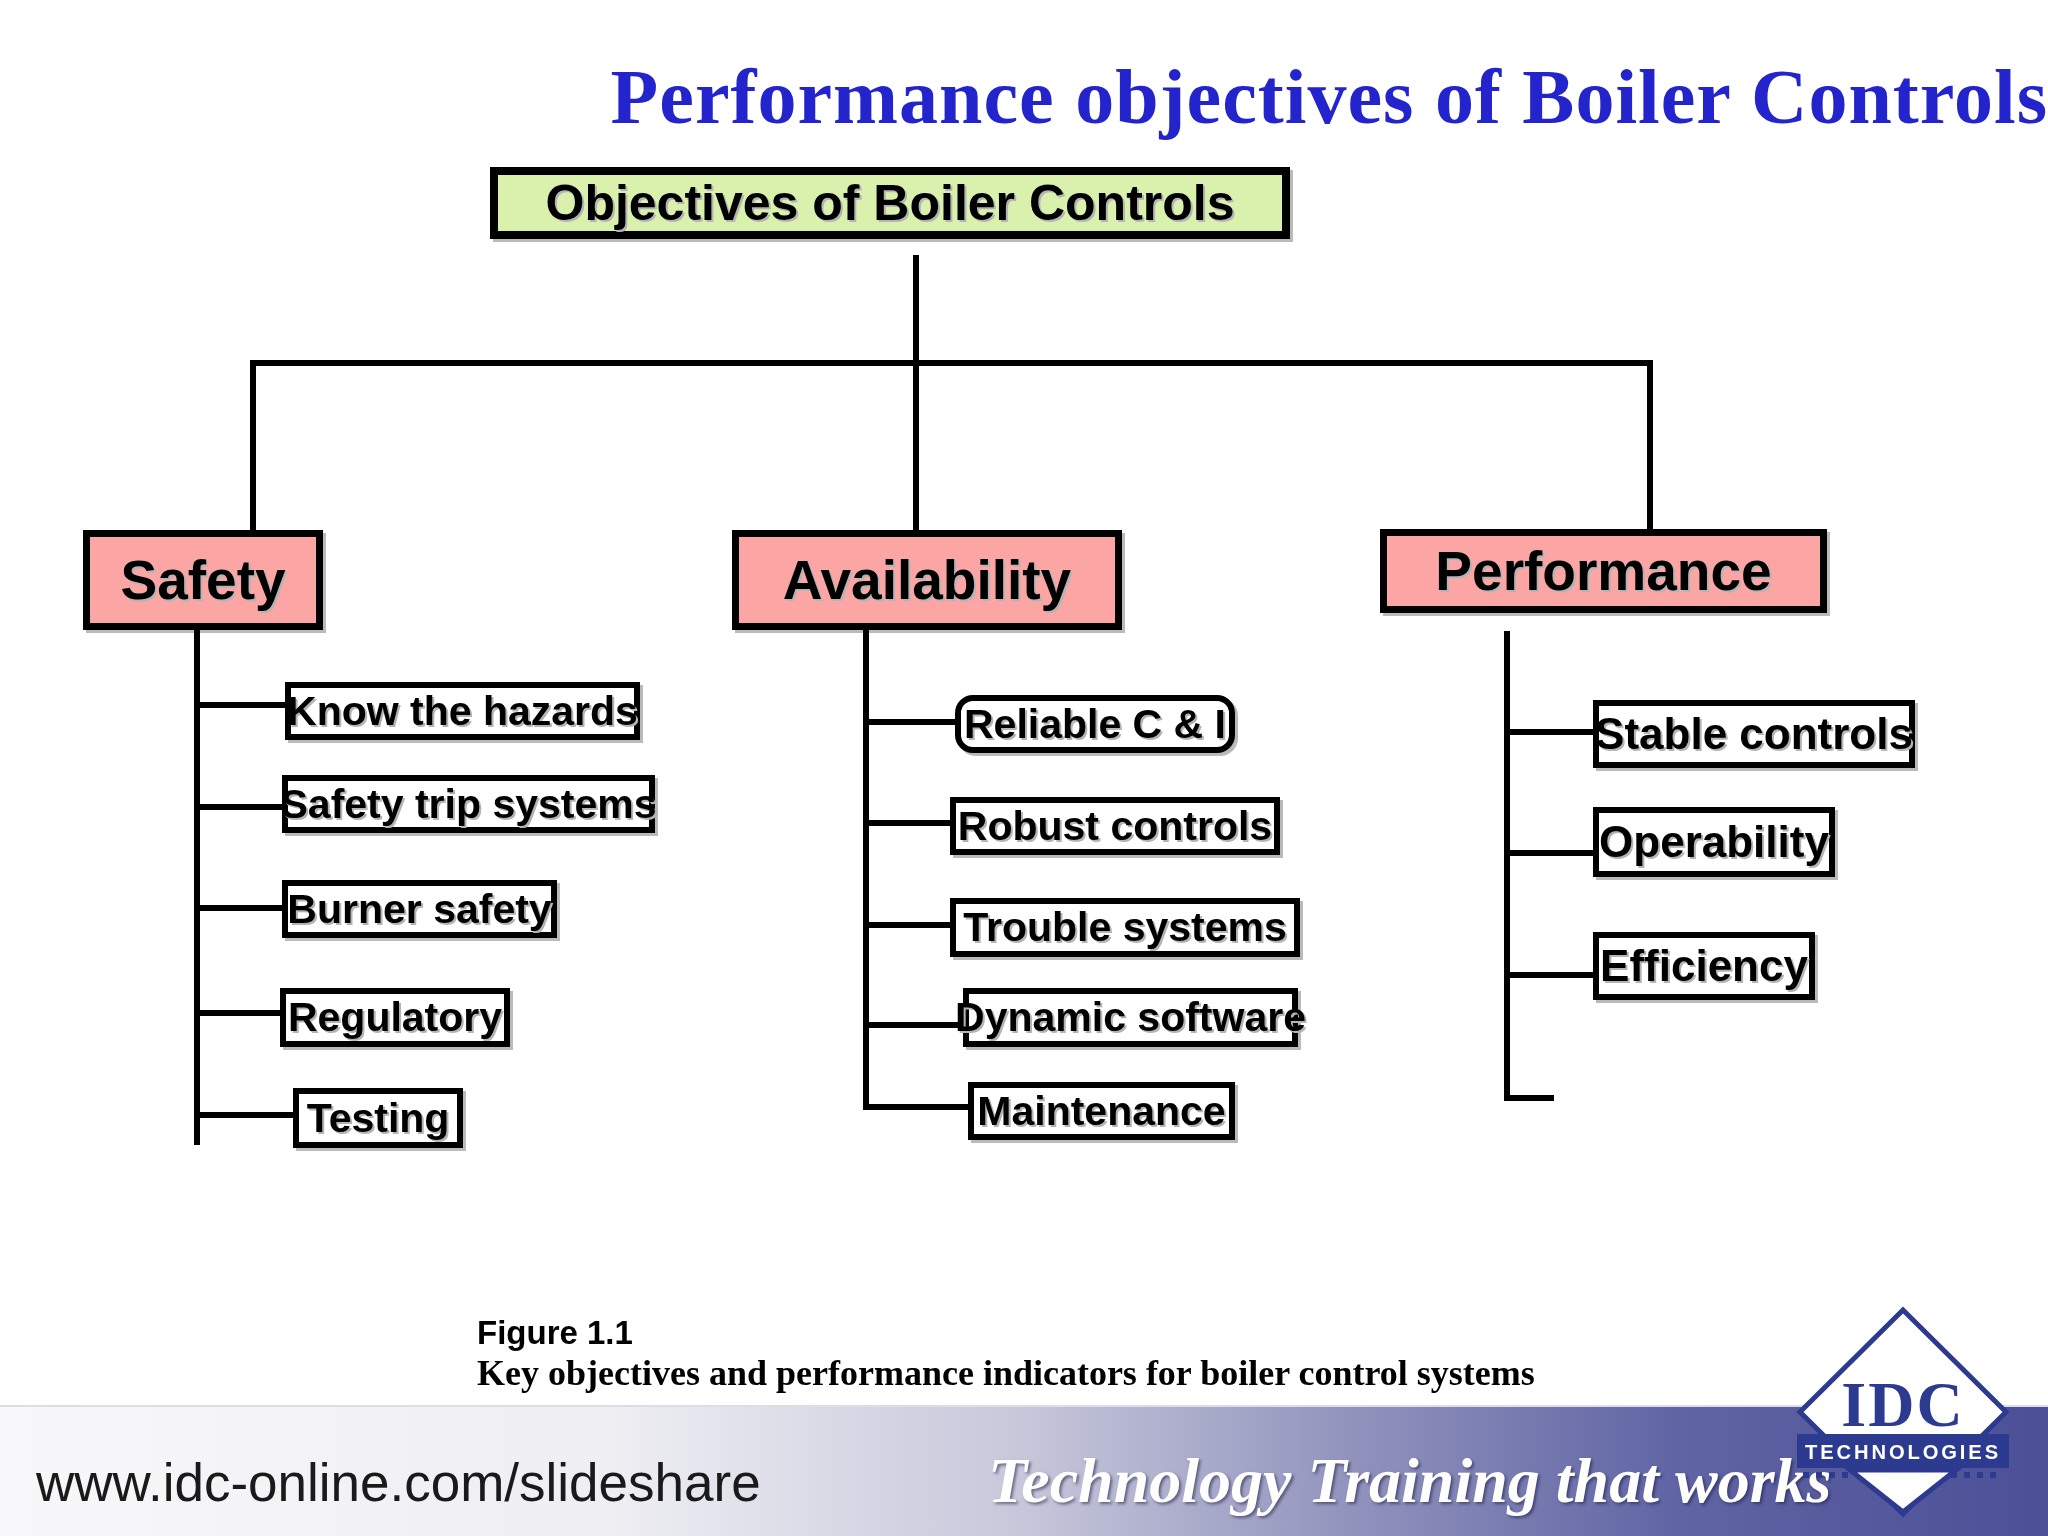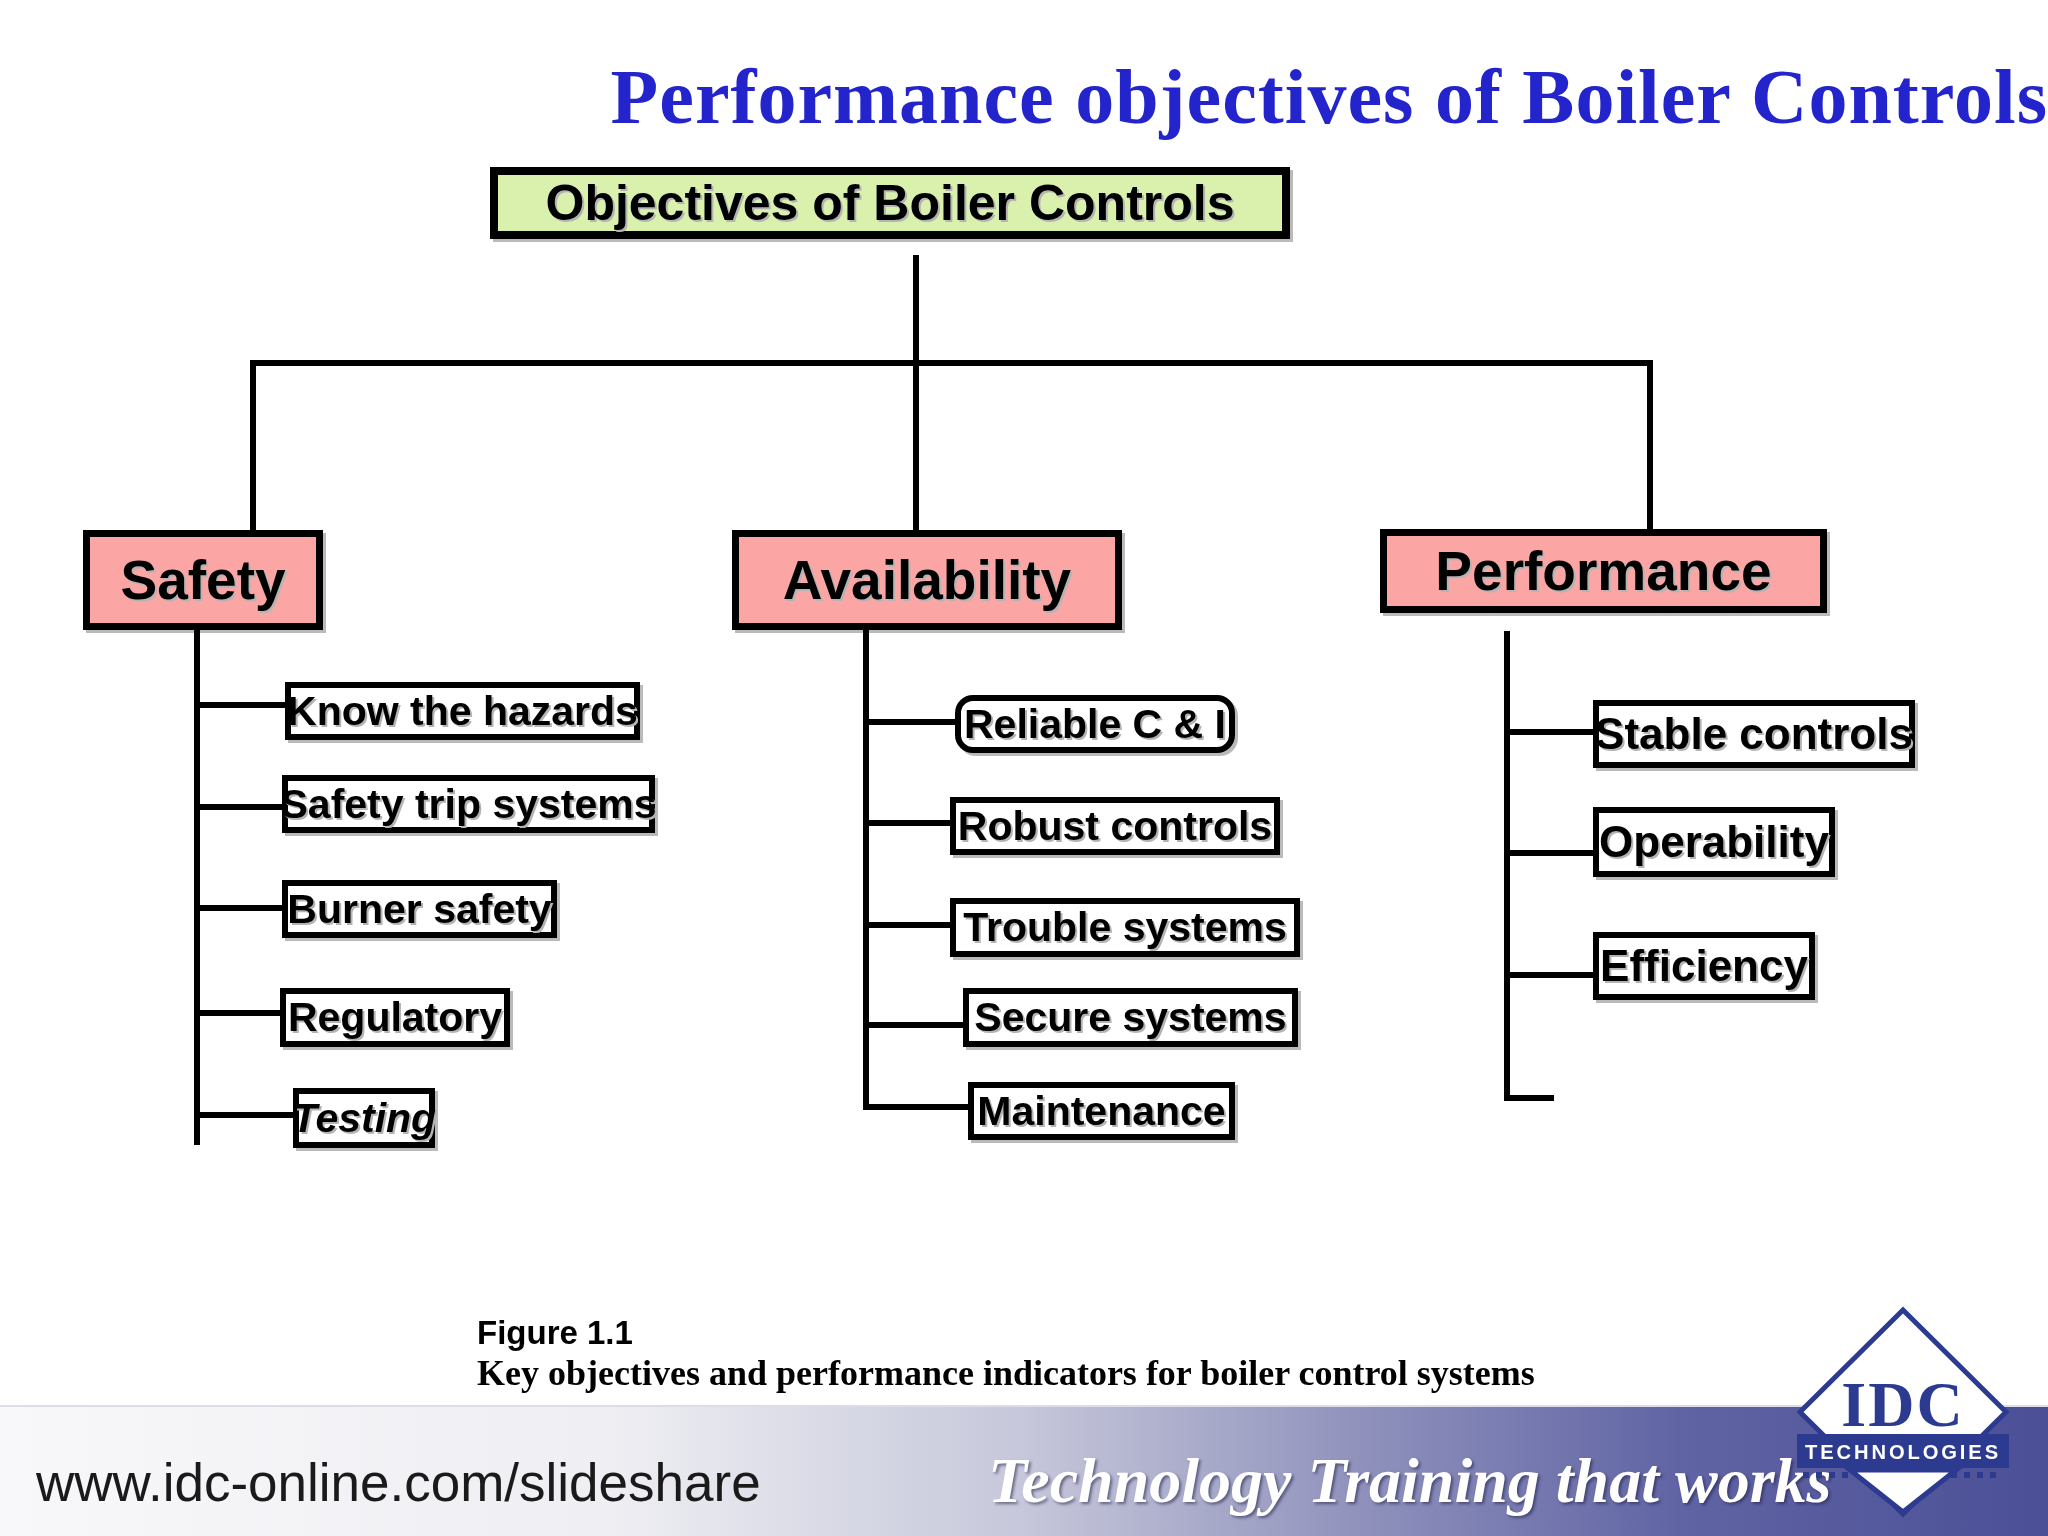--- a/index.html
+++ b/index.html
@@ -97,42 +97,42 @@
   </div>
   <div class="box childbox" style="left:282px;top:775px;width:373px;height:58px;font-size:41px;">
     <span>Safety trip systems</span>
   </div>
   <div class="box childbox" style="left:282px;top:880px;width:275px;height:58px;font-size:41px;">
     <span>Burner safety</span>
   </div>
   <div class="box childbox" style="left:280px;top:988px;width:230px;height:59px;font-size:41px;">
     <span>Regulatory</span>
   </div>
-  <div class="box childbox" style="left:293px;top:1088px;width:142px;height:60px;font-size:41px;font-style:italic;">
+  <div class="box childbox" style="left:293px;top:1088px;width:170px;height:60px;font-size:41px;">
     <span>Testing</span>
   </div>
 
   <div class="line" style="left:863px;top:630px;width:6px;height:480px;"></div>
   <div class="line" style="left:866px;top:719px;width:91px;height:6px;"></div>
   <div class="line" style="left:866px;top:820px;width:86px;height:6px;"></div>
   <div class="line" style="left:866px;top:922px;width:86px;height:6px;"></div>
   <div class="line" style="left:866px;top:1022px;width:99px;height:6px;"></div>
   <div class="line" style="left:866px;top:1104px;width:104px;height:6px;"></div>
 
   <div class="box childbox" style="left:955px;top:695px;width:280px;height:58px;font-size:41px;border-radius:18px;">
     <span>Reliable C &amp; I</span>
   </div>
   <div class="box childbox" style="left:950px;top:797px;width:330px;height:58px;font-size:41px;">
     <span>Robust controls</span>
   </div>
   <div class="box childbox" style="left:950px;top:898px;width:350px;height:59px;font-size:41px;">
     <span>Trouble systems</span>
   </div>
   <div class="box childbox" style="left:963px;top:988px;width:335px;height:59px;font-size:41px;">
-    <span>Secure systems</span>
+    <span>Dynamic software</span>
   </div>
   <div class="box childbox" style="left:968px;top:1082px;width:267px;height:58px;font-size:41px;">
     <span>Maintenance</span>
   </div>
 
   <div class="line" style="left:1504px;top:631px;width:6px;height:470px;"></div>
   <div class="line" style="left:1507px;top:729px;width:88px;height:6px;"></div>
   <div class="line" style="left:1507px;top:850px;width:88px;height:6px;"></div>
   <div class="line" style="left:1507px;top:972px;width:88px;height:6px;"></div>
   <div class="line" style="left:1507px;top:1095px;width:47px;height:6px;"></div>

